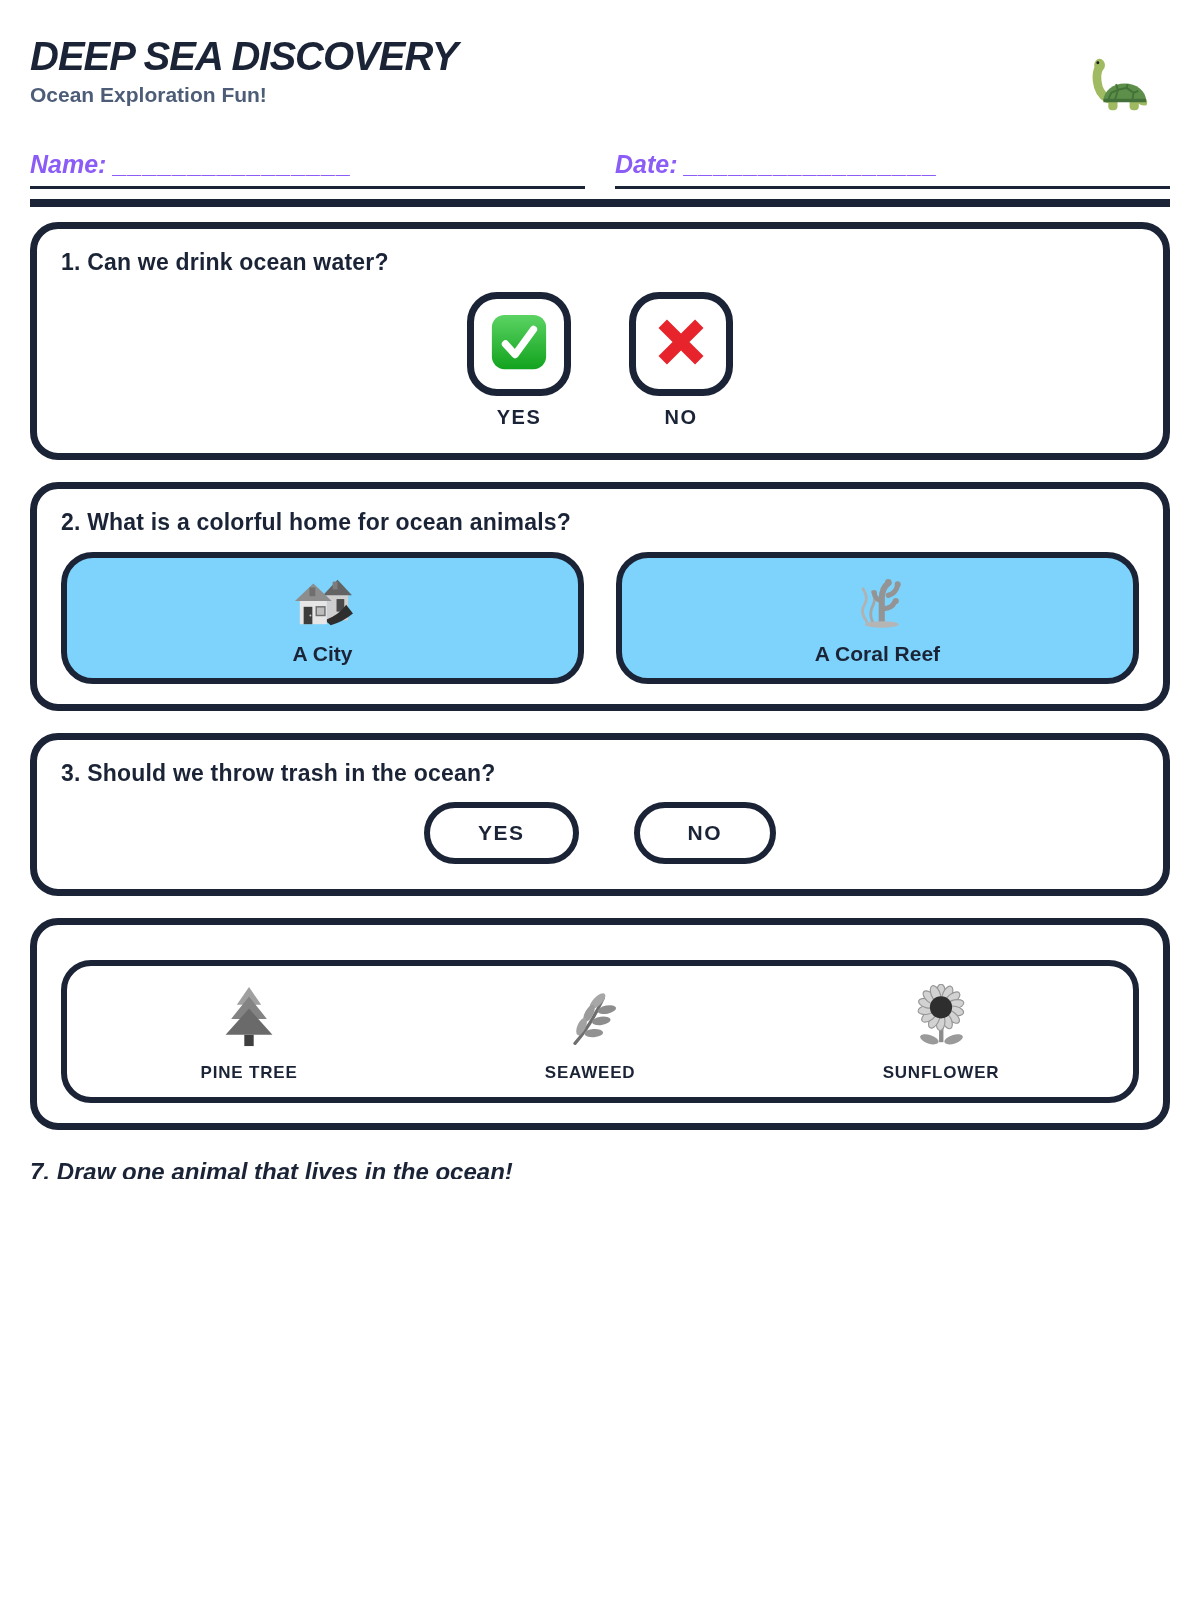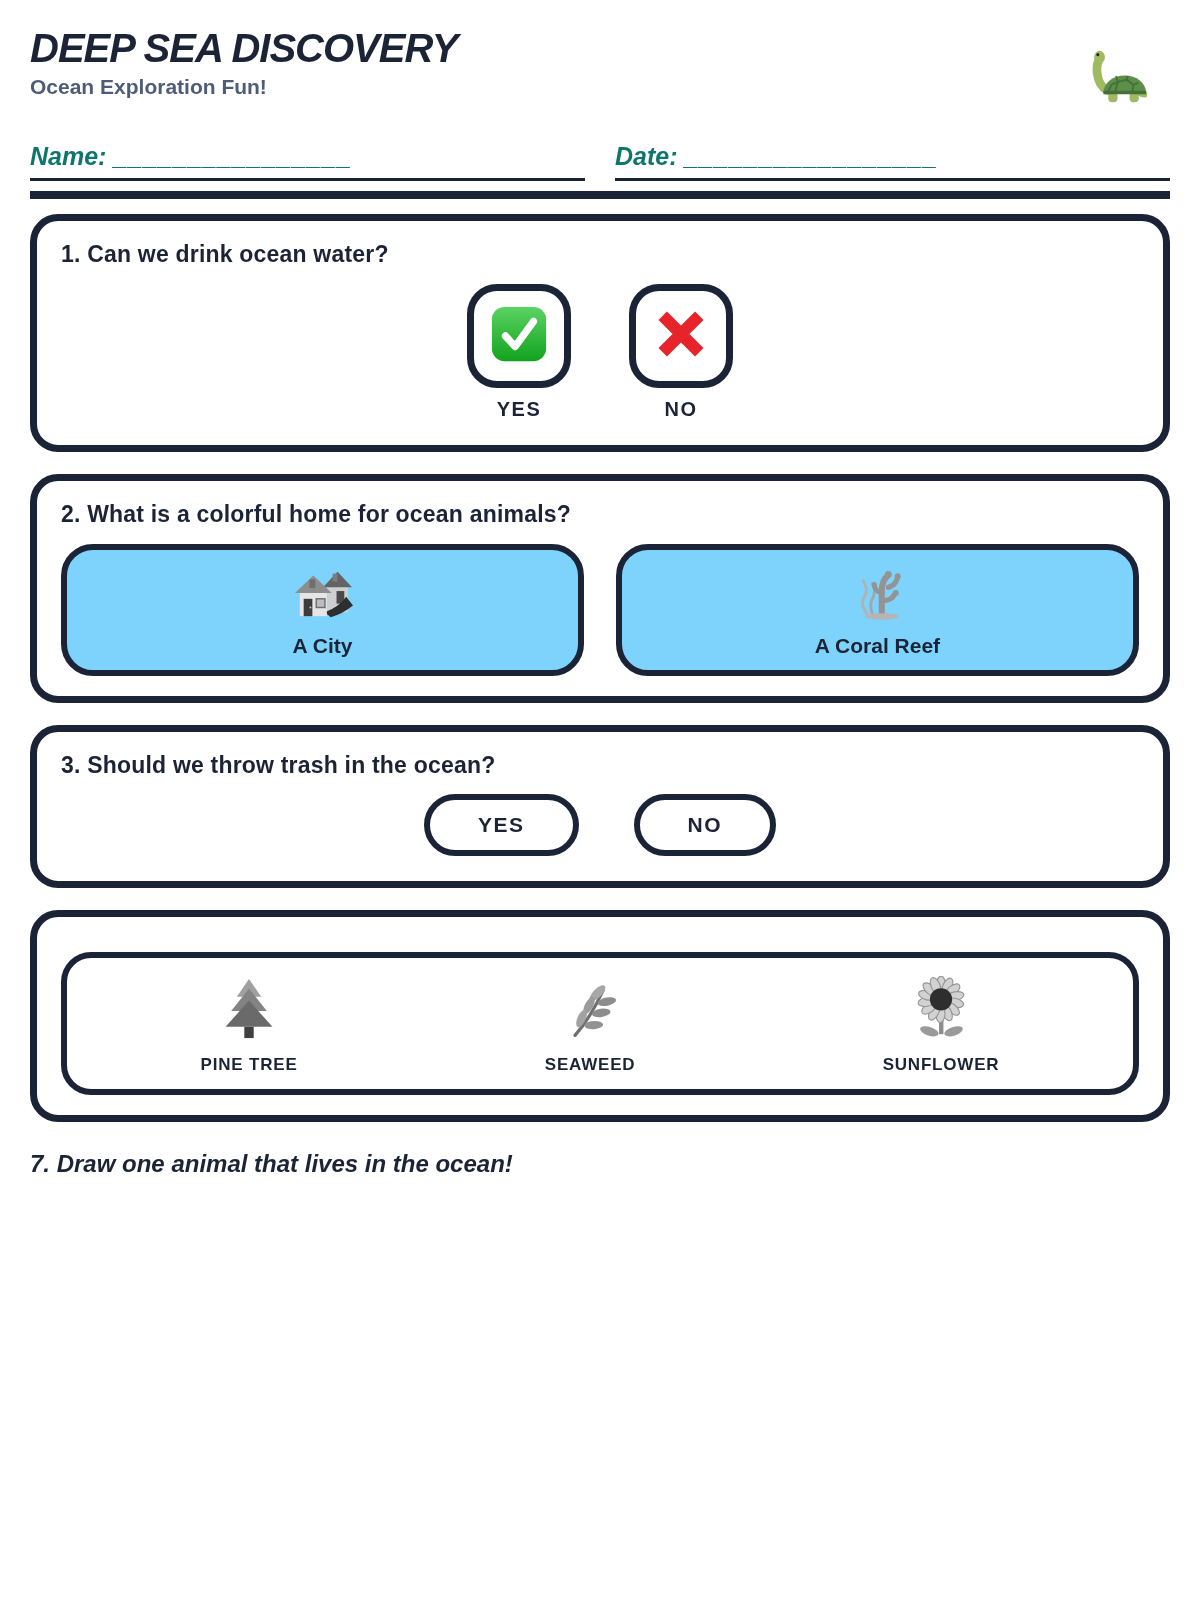--- a/index.html
+++ b/index.html
@@ -2,38 +2,38 @@
 <html><head>
 <meta charset="utf-8">
 <style>
   * { box-sizing: border-box; margin: 0; padding: 0; }
   html, body { width: 1200px; height: 1600px; }
   body {
     background: #ffffff;
     font-family: "Liberation Sans", sans-serif;
     color: #1b2436;
   }
-  .page { width: 1200px; height: 1179px; padding: 26px 30px; overflow: hidden; }
+  .page { width: 1200px; height: 1179px; padding: 34px 30px; overflow: hidden; }
 
   
   .header-row { display: flex; justify-content: space-between; align-items: flex-start; }
   .page-title {
     font-size: 40px; font-weight: bold; font-style: italic;
     letter-spacing: -1px; color: #1b2436;
   }
   .page-subtitle {
     margin-top: 4px; font-size: 21px; font-weight: bold; color: #4e5d77;
   }
   .logo { margin: 20px 22px 0 0; }
 
   
   .fields-row { display: flex; gap: 30px; margin-top: 30px; }
   .field {
     flex: 1; border-bottom: 3px solid #1b2436; padding-bottom: 7px;
-    font-size: 25px; font-weight: bold; font-style: italic; color: #0f766e;
+    font-size: 25px; font-weight: bold; font-style: italic; color: #8b5cf6;
     white-space: nowrap; overflow: hidden;
   }
   .field .blank { letter-spacing: 1px; }
   .header-divider { margin-top: 10px; height: 8px; background: #1b2436; }
 
   
   .qbox {
     border: 7px solid #1b2436; border-radius: 28px;
     padding: 20px 24px; margin-top: 22px; background: #fff;
   }

